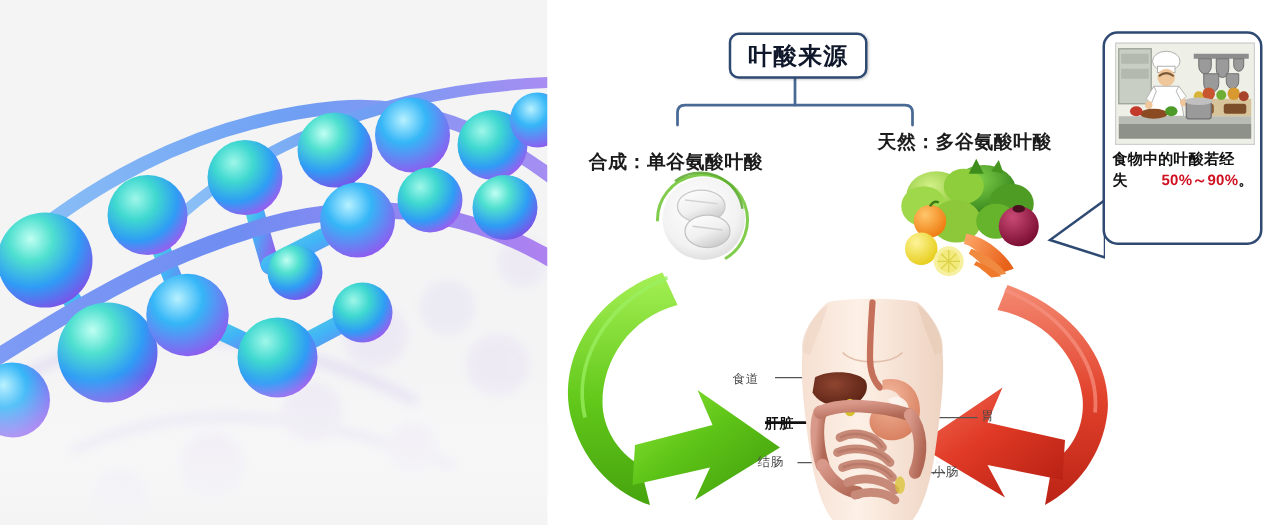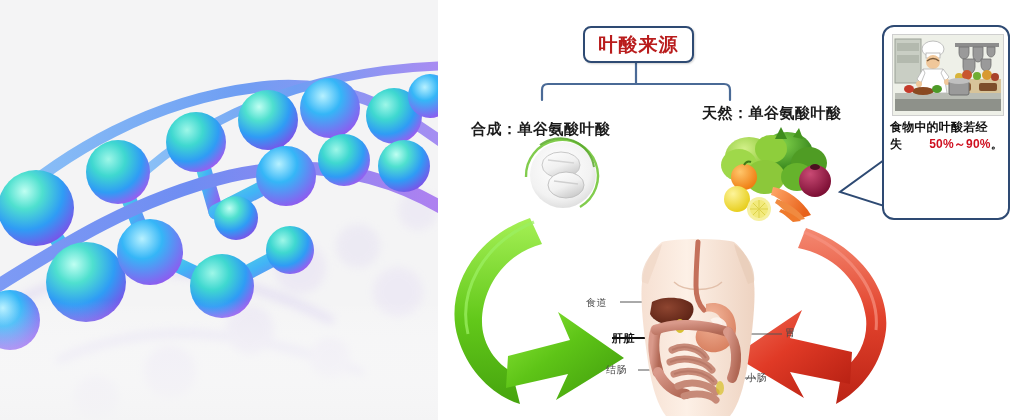--- a/index.html
+++ b/index.html
@@ -25,38 +25,38 @@
     background:#ffffff;overflow:hidden;
   }
 
   
   .title-box{
     position:absolute;left:145px;top:26px;
     width:107px;height:33px;
     border:2px solid #2e4a73;border-radius:8px;
     background:#ffffff;
     display:flex;align-items:center;justify-content:center;
-    font-size:19px;font-weight:bold;color:#b91c1c;
+    font-size:19px;font-weight:bold;color:#0f172a;
     letter-spacing:1px;
     box-shadow:1px 1px 2px rgba(0,0,0,.18);
     font-family:Liberation Mono, monospace;
   }
 
   
   .branch-label{
     position:absolute;
     font-size:15px;font-weight:bold;color:#1b1b1b;
     white-space:nowrap;letter-spacing:.5px;
   }
   #label-synthetic{left:33px;top:120px;}
   #label-natural{left:264px;top:104px;}
 
   
   .callout{
-    position:absolute;left:444px;top:25px;width:128px;height:195px;
+    position:absolute;left:444px;top:25px;width:128px;height:171px;
     border:2px solid #2e4a73;border-radius:12px;background:#ffffff;
     box-sizing:border-box;
   }
   .callout-img{
     position:absolute;left:8px;top:7px;width:110px;height:80px;
     border:1px solid #cfcfcf;background:#e9ece6;overflow:hidden;
   }
   .callout-text{
     position:absolute;left:6px;top:92px;width:118px;
     font-size:12px;line-height:1.45;color:#111111;font-weight:bold;
@@ -253,21 +253,21 @@
         <line x1="200" y1="370" x2="246" y2="370"></line>
         <line x1="300" y1="334" x2="344" y2="334"></line>
         <line x1="288" y1="378" x2="318" y2="378"></line>
       </g>
       <line x1="174" y1="338" x2="252" y2="338" stroke="#111111" stroke-width="2.2"></line>
     </svg>
 
     <div class="title-box">叶酸来源</div>
 
     <div class="branch-label" id="label-synthetic">合成：单谷氨酸叶酸</div>
-    <div class="branch-label" id="label-natural">天然：单谷氨酸叶酸</div>
+    <div class="branch-label" id="label-natural">天然：多谷氨酸叶酸</div>
 
     <div class="pill-wrap">
       <svg viewBox="0 0 86 86" xmlns="http://www.w3.org/2000/svg">
         <defs>
           <radialGradient id="pillBg" cx="45%" cy="38%" r="68%">
             <stop offset="0%" stop-color="#ffffff"></stop>
             <stop offset="70%" stop-color="#f2f2f2"></stop>
             <stop offset="100%" stop-color="#d8d8d8"></stop>
           </radialGradient>
           <linearGradient id="tabG" x1="0" y1="0" x2="0.6" y2="1">

